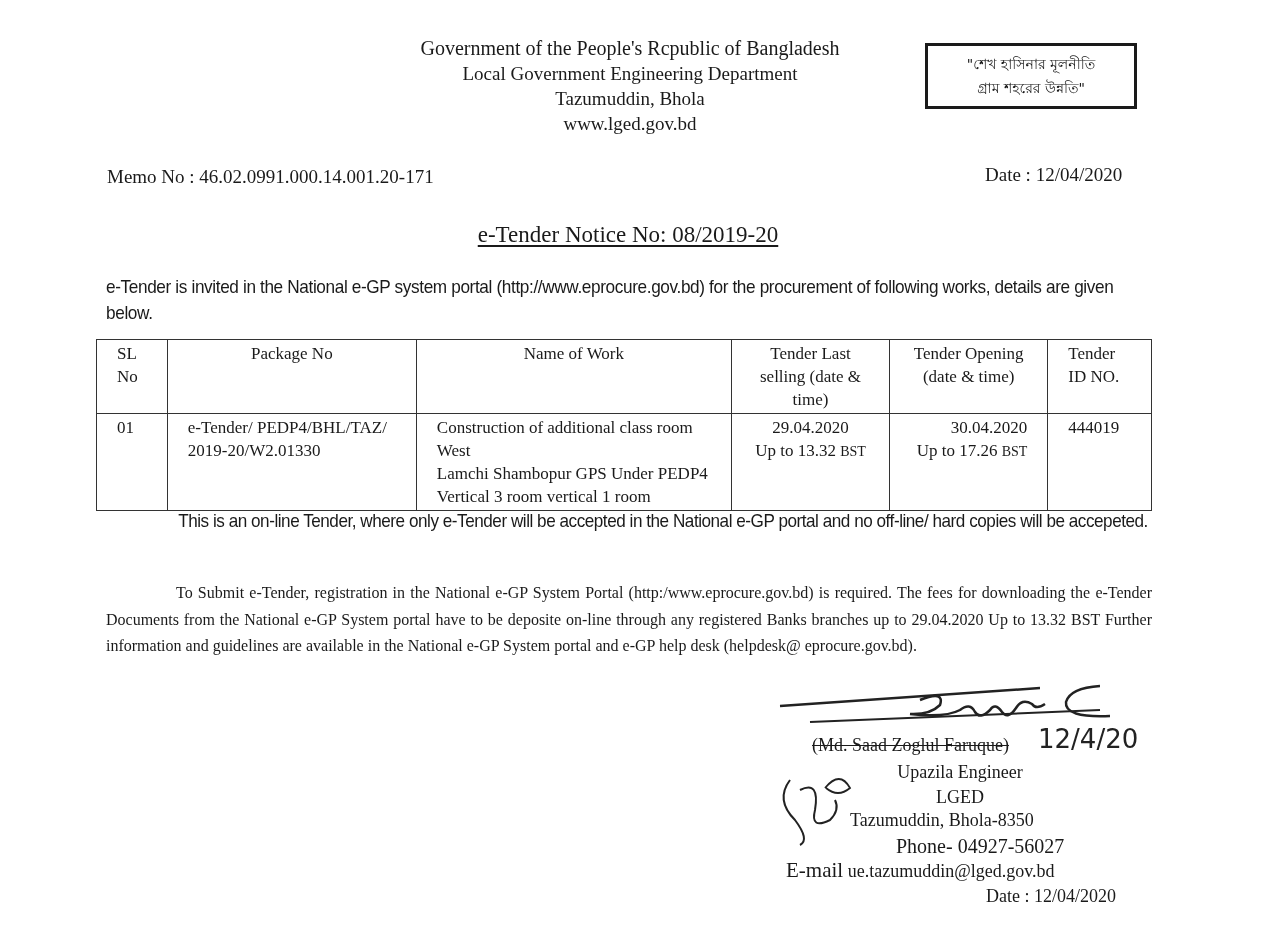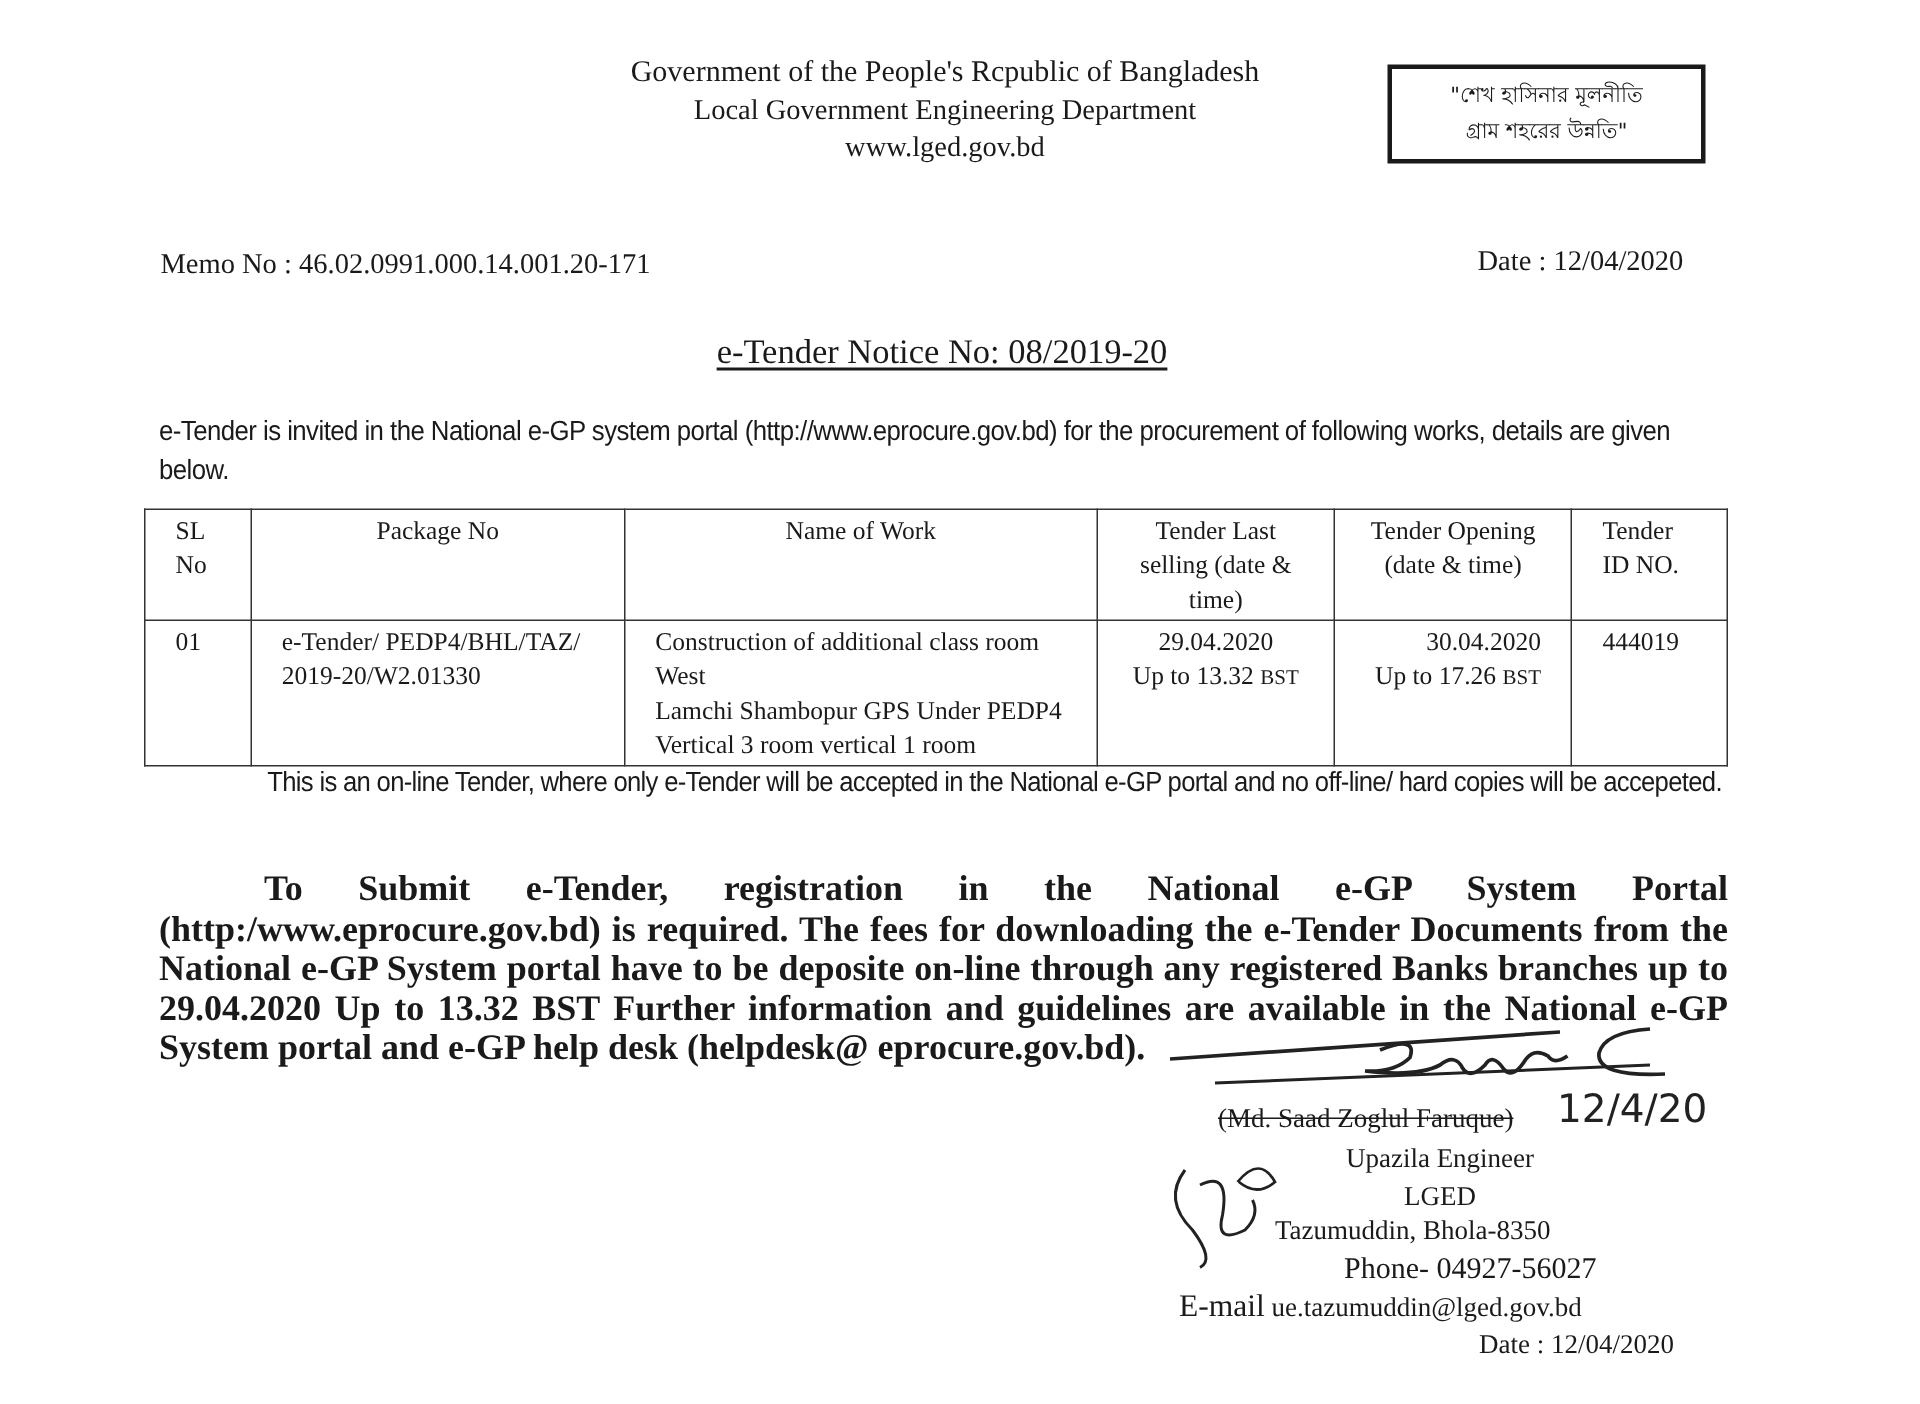--- a/index.html
+++ b/index.html
@@ -114,24 +114,23 @@
     letter-spacing: -0.5px;
     transform: scaleX(0.925);
     transform-origin: left top;
   }
   .indent { display: inline-block; width: 78px; }
 
   .para2 {
     left: 106px;
     top: 580px;
     width: 1046px;
-    font-size: 24px;
+    font-size: 16px;
     line-height: 26.5px;
     text-align: justify;
-    font-weight: bold;
   }
   .para2 .indent2 { display: inline-block; width: 70px; }
 
   
   .sig-svg {
     left: 770px;
     top: 670px;
     width: 430px;
     height: 180px;
   }
@@ -170,20 +169,21 @@
     top: 886px;
     font-size: 18px;
   }
 </style>
 </head>
 <body>
 
 <div class="abs header">
   <div class="gov">Government of the People's Rcpublic of Bangladesh</div>
   <div>Local Government Engineering Department</div>
+  <div>Tazumuddin, Bhola</div>
   <div>www.lged.gov.bd</div>
 </div>
 
 <div class="abs motto">
   <div>"শেখ হাসিনার মূলনীতি</div>
   <div>গ্রাম শহরের উন্নতি"</div>
 </div>
 
 <div class="abs memo">Memo No : 46.02.0991.000.14.001.20-171</div>
 <div class="abs date-top">Date : 12/04/2020</div>

